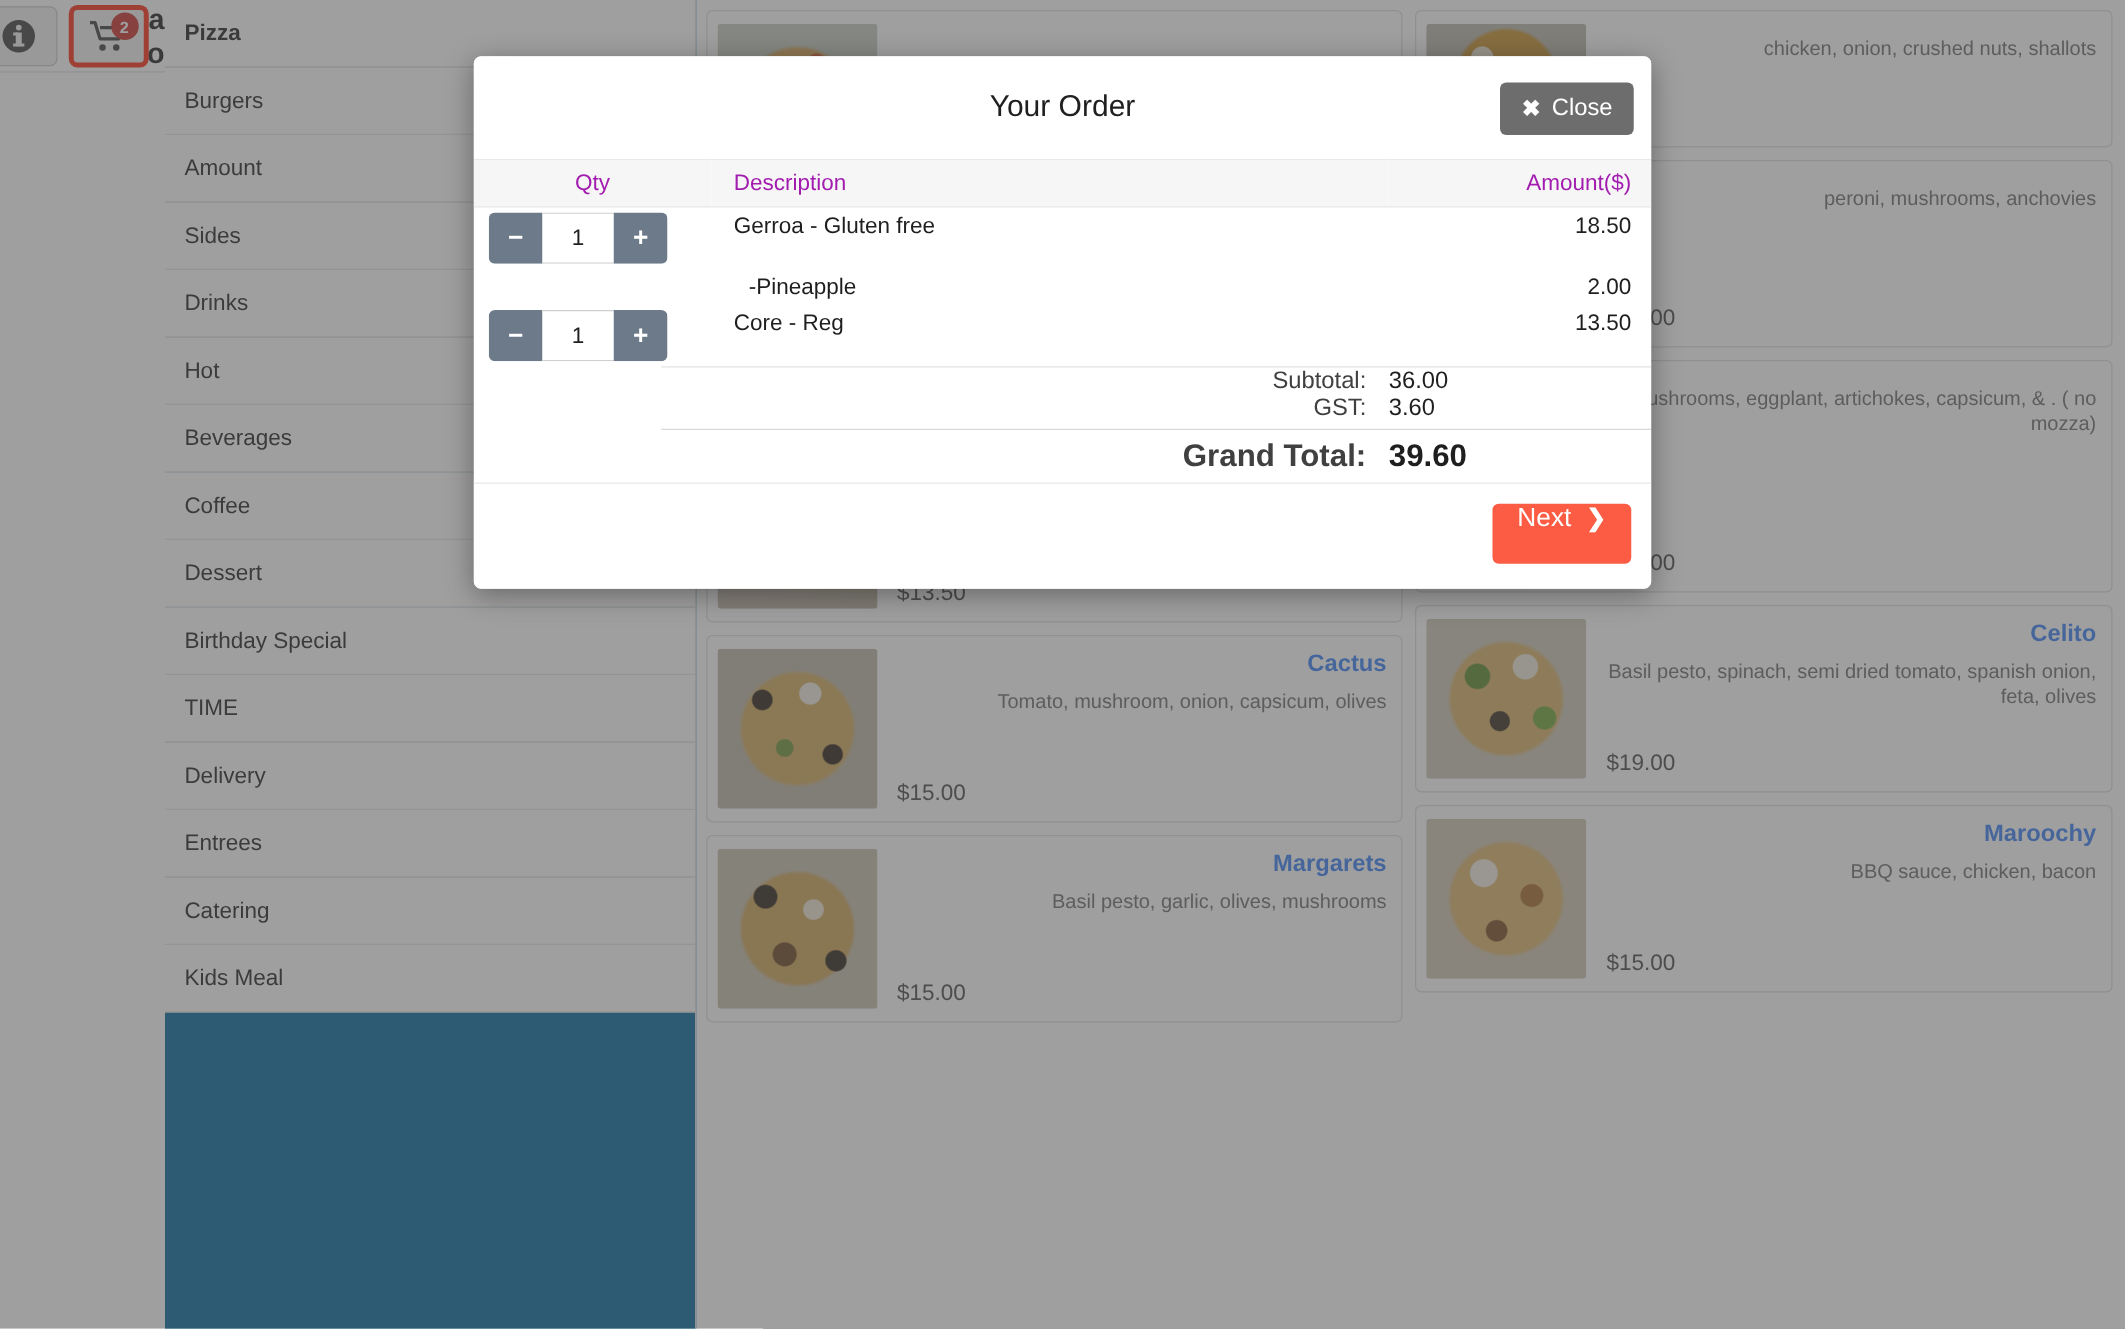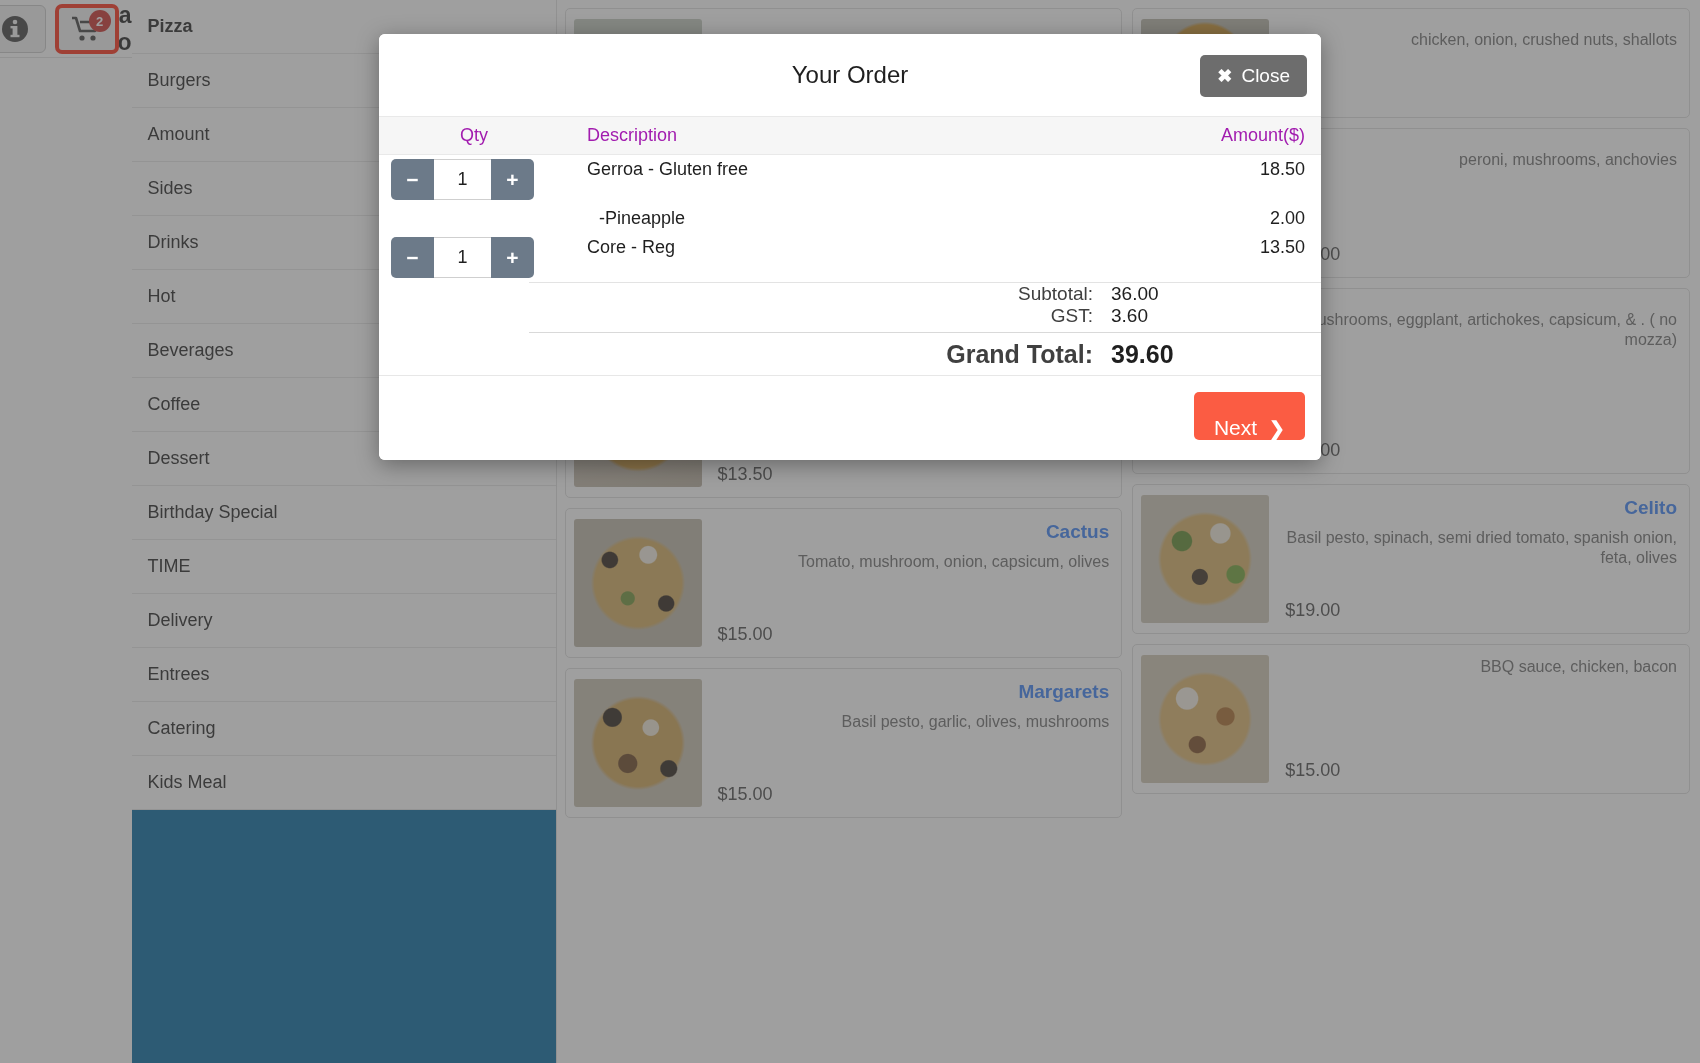--- a/index.html
+++ b/index.html
@@ -191,21 +191,21 @@
   
   .dim {
     position: absolute; inset: 0;
     background: rgba(80, 80, 80, 0.55);
     z-index: 50;
   }
 
   
   .modal {
     position: absolute;
-    left: 379px; top: 34px;
+    left: 379px; top: 45px;
     width: 942px;
     background: #ffffff;
     border-radius: 6px;
     z-index: 100;
     box-shadow: 0 5px 22px rgba(0,0,0,0.35);
     overflow: hidden;
   }
   .modal-header {
     position: relative;
     height: 82px;
@@ -297,21 +297,21 @@
     background: #ffffff;
   }
   .btn-next {
     background: #fb5c43;
     color: #ffffff;
     border: none; border-radius: 5px;
     height: 48px;
     padding: 0 20px;
     font-size: 21px;
     font-family: "Liberation Sans", sans-serif;
-    display: flex; align-items: flex-end; gap: 12px;
+    display: flex; align-items: flex-start; gap: 12px;
     cursor: pointer;
     margin-left: 44px;
   }
   .chev { font-size: 19px; font-weight: 700; }
 </style>
 </head>
 <body>
 
 <div class="app">
 
@@ -483,20 +483,21 @@
             <div class="p-info">
               <div class="p-name">Celito</div>
               <div class="p-desc">Basil pesto, spinach, semi dried tomato, spanish onion, feta, olives</div>
             </div>
             <div class="p-price">$19.00</div>
           </div>
 
           <div class="product-card">
             <div class="p-thumb ph6"></div>
             <div class="p-info">
+              <div class="p-name">Maroochy</div>
               <div class="p-desc">BBQ sauce, chicken, bacon</div>
             </div>
             <div class="p-price">$15.00</div>
           </div>
         </div>
 
       </main>
     </div>
   </div>
 

